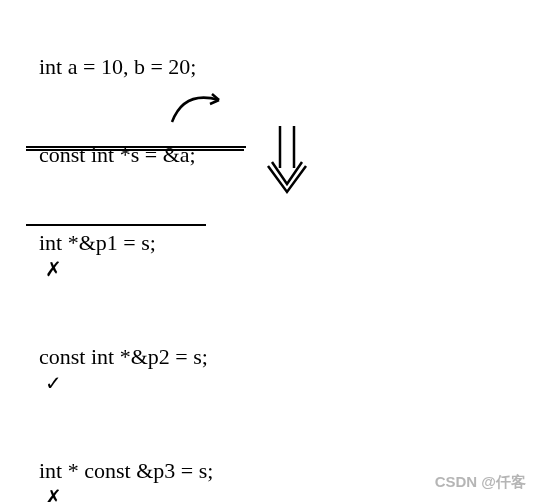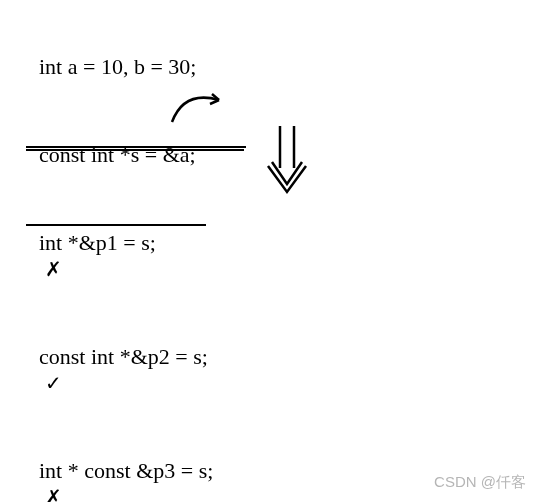--- a/index.html
+++ b/index.html
@@ -66,27 +66,28 @@
       display: inline-block;
       margin-left: 6px;
     }
     .watermark {
       position: absolute;
       right: 18px;
       bottom: 10px;
       font-family: sans-serif;
       font-size: 15px;
       color: rgba(120,120,120,0.55);
+      font-weight: bold;
     }
   </style>
 </head>
 <body>
 
 <div class="code-line">
-  <span>int a = 10, b = 30;</span>
+  <span>int a = 10, b = 20;</span>
 </div>
 
 <div class="code-line">
   <span>const int *s = &amp;a;</span>
 </div>
 
 <div class="code-line">
   <span>int *&amp;p1 = s;</span>
   <span class="mark">✗</span>
 </div>

